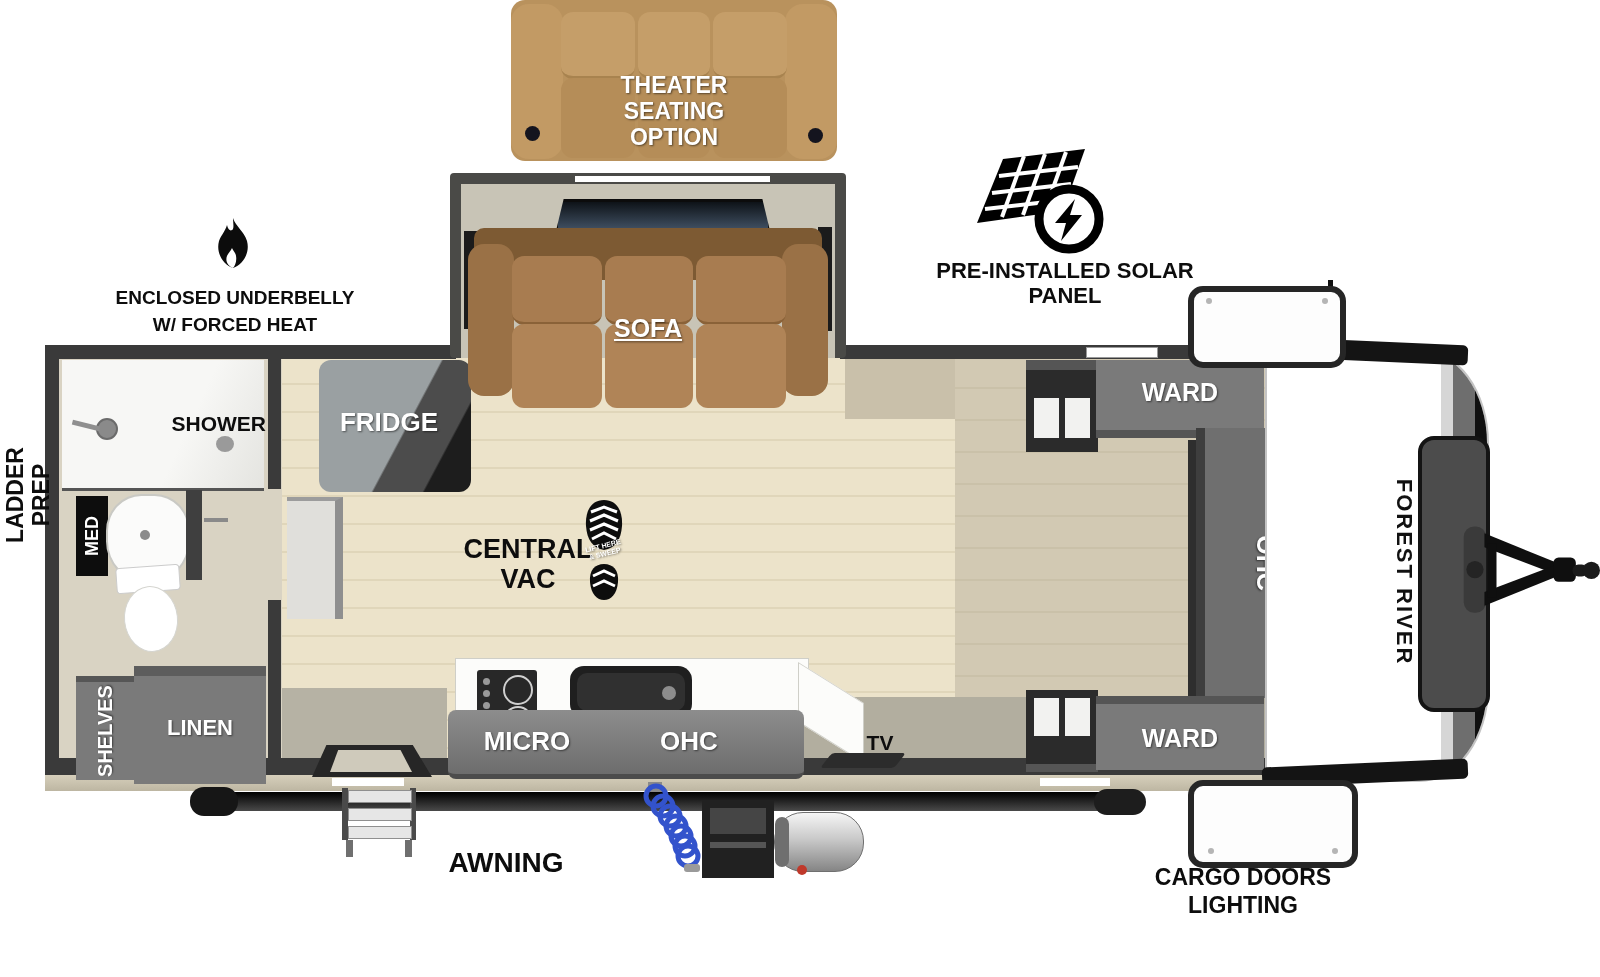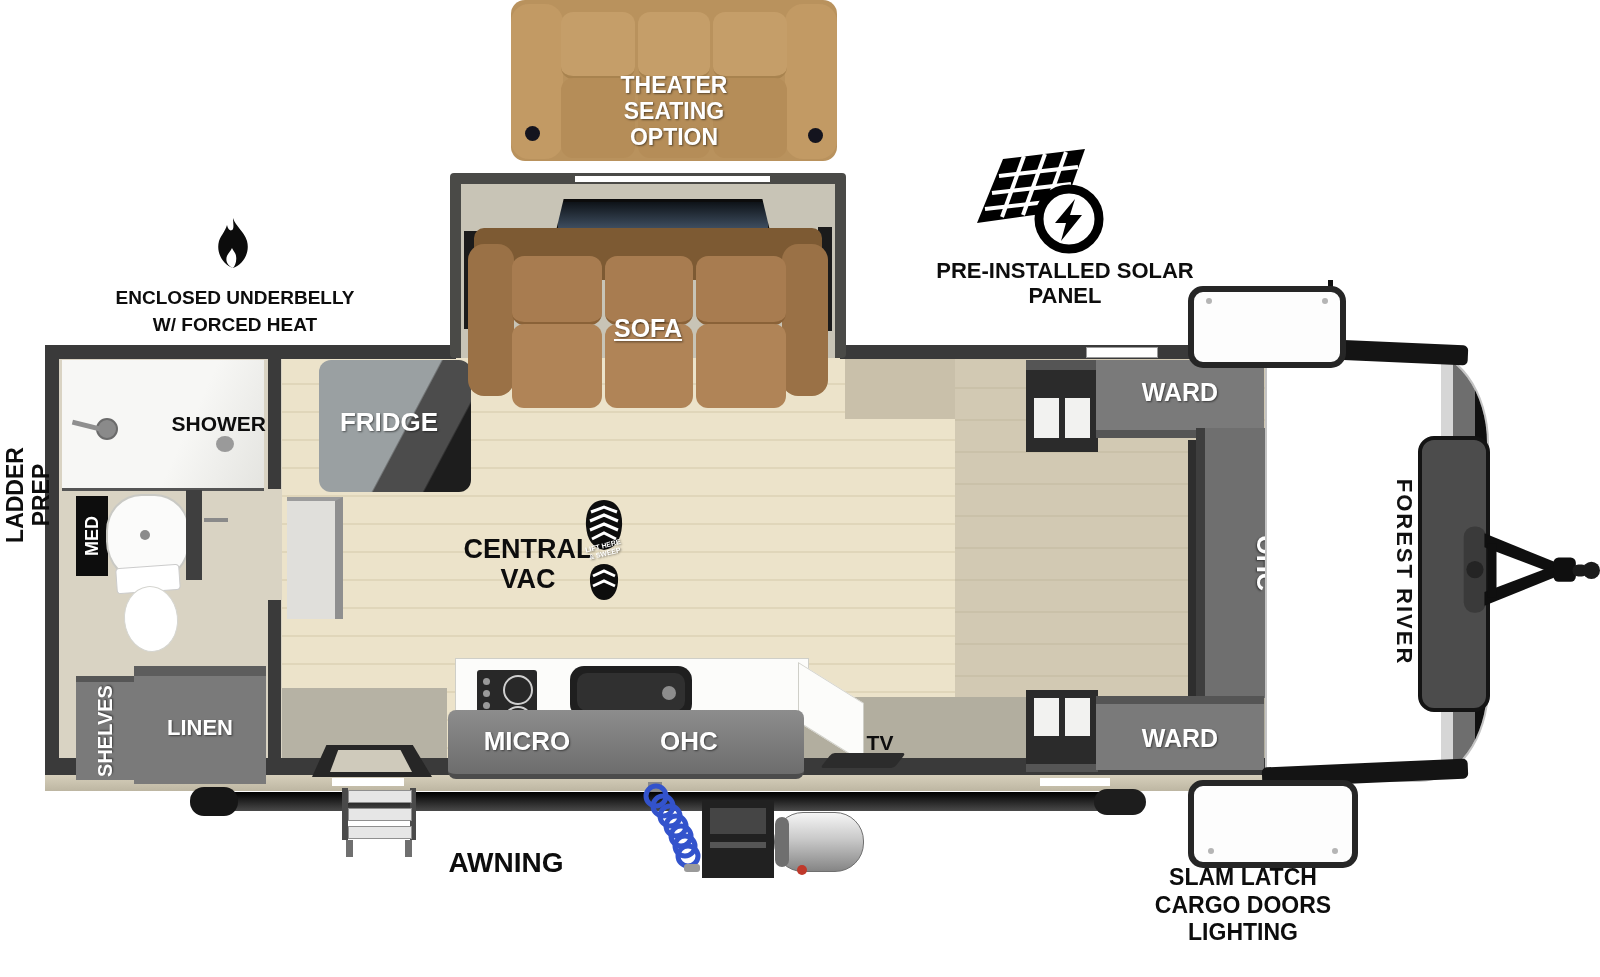--- a/index.html
+++ b/index.html
@@ -270,18 +270,17 @@
 
   <div class="abs lbl" style="left:-50px;top:467px;width:160px;height:56px;font-size:23px;line-height:26px;transform:rotate(-90deg);">
     <div>LADDER</div>
     <div>PREP</div>
   </div>
 
   <div class="abs lbl" style="left:436px;top:816px;width:140px;font-size:28px;margin-top:31px;"><span>AWNING</span></div>
 
 
   <div class="abs lbl" style="left:1088px;top:864px;width:310px;font-size:23px;line-height:27.5px;">
-    <div>SLAM LATCH</div>
     <div>CARGO DOORS</div>
     <div>LIGHTING</div>
   </div>
 
 </div>
 
 </body></html>

